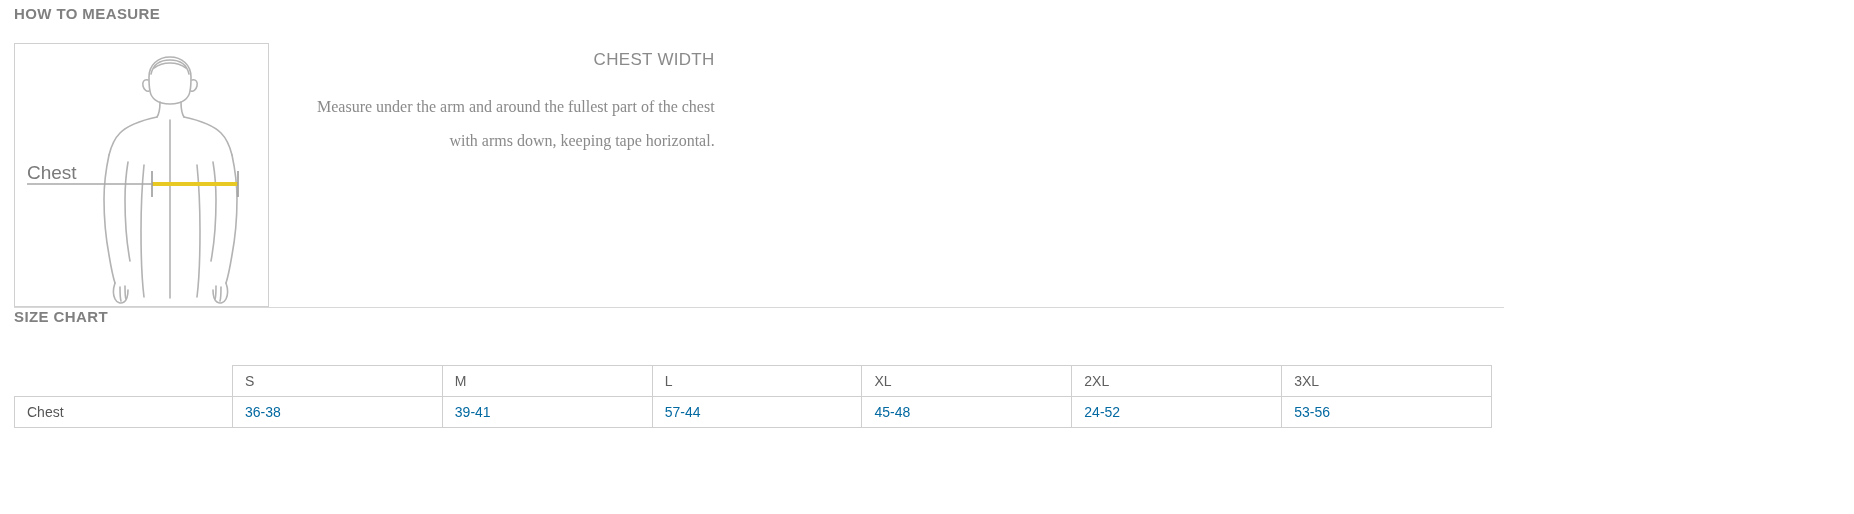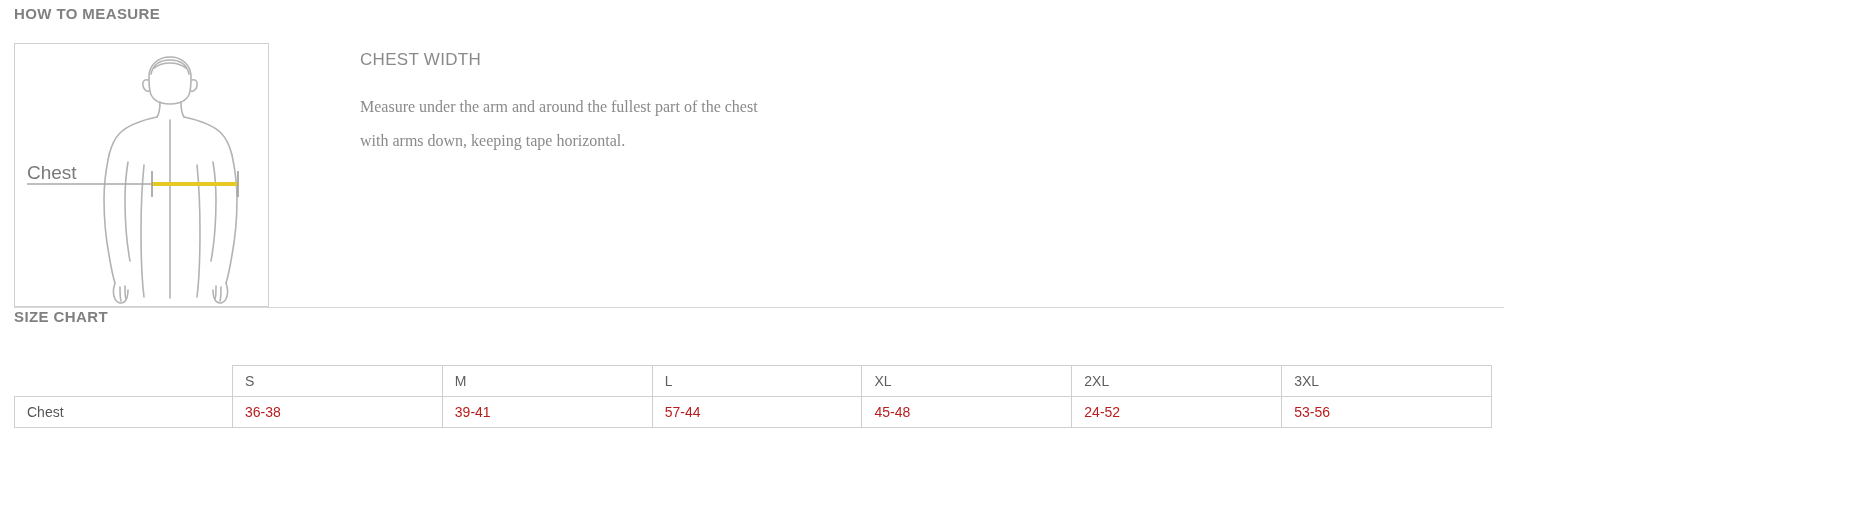--- a/index.html
+++ b/index.html
@@ -45,22 +45,23 @@
     box-sizing: border-box;
     background: #ffffff;
     position: relative;
     flex: 0 0 auto;
   }
   .figure-box svg {
     display: block;
   }
 
   .measure-text {
-    margin-left: 91px;
+    margin-left: 48px;
     padding-top: 8px;
+    text-align: right;
   }
   .measure-title {
     font-size: 17px;
     color: #8a8a8a;
     letter-spacing: 0.3px;
     line-height: 1;
     margin-bottom: 22px;
   }
   .measure-desc {
     font-size: 16px;
@@ -103,21 +104,21 @@
     width: 1478px;
     table-layout: fixed;
   }
   table.size-table th,
   table.size-table td {
     border: 1px solid #cfcfcf;
     height: 31px;
     padding: 0 12px;
     font-size: 14px;
     font-weight: normal;
-    color: #b91c1c;
+    color: #0369a1;
     text-align: left;
     vertical-align: middle;
     box-sizing: border-box;
   }
   table.size-table th.corner,
   table.size-table td.rowhead {
     width: 218px;
   }
   table.size-table th.corner {
     border-top: none;

